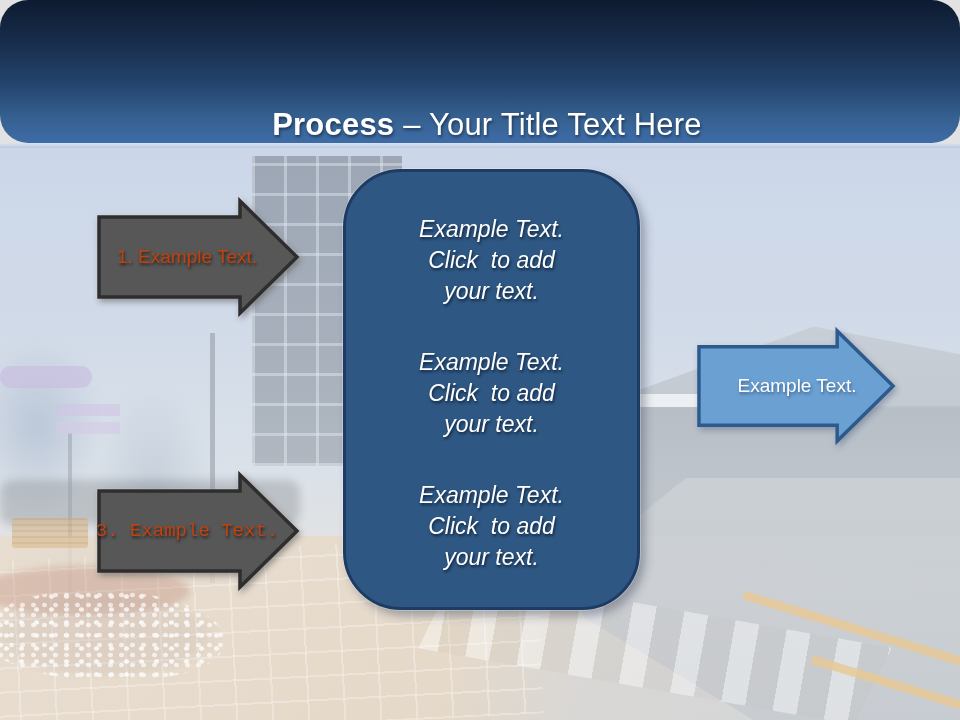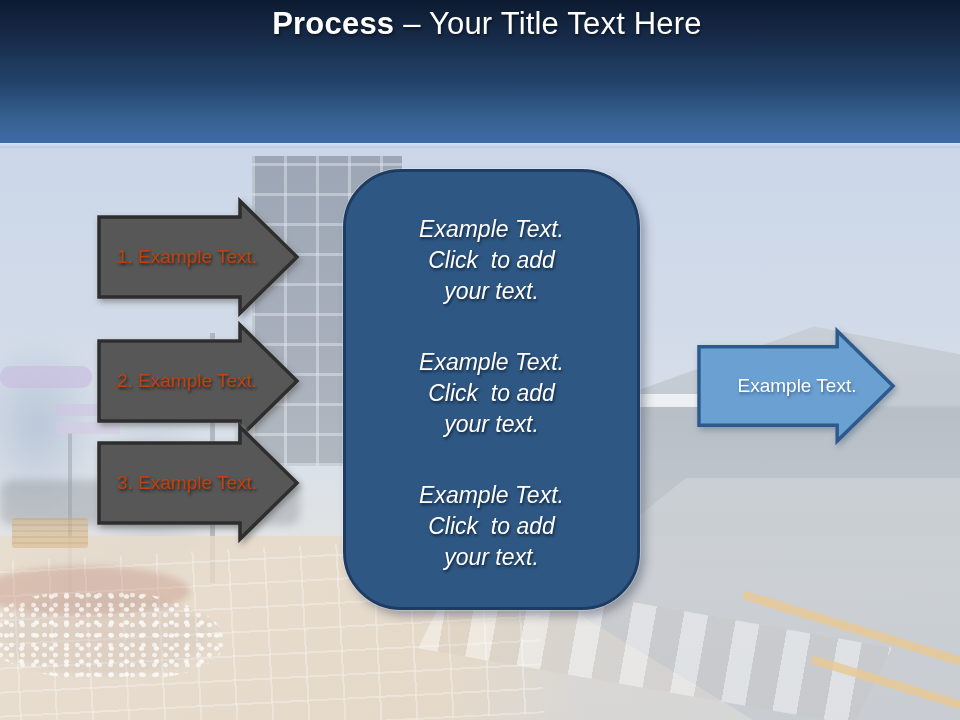--- a/index.html
+++ b/index.html
@@ -4,21 +4,21 @@
 <style>
   * { margin:0; padding:0; box-sizing:border-box; }
   html,body { width:960px; height:720px; }
   body { font-family:"Liberation Sans", sans-serif; }
   .slide { position:relative; width:960px; height:720px; overflow:hidden; background:#e2e2e2; }
 
   
   .header {
     position:absolute; left:0; top:0; width:960px; height:143px;
     background:linear-gradient(180deg,#0d1b31 0%, #152844 22%, #23436c 58%, #35608f 82%, #3e6ca7 100%);
-    display:flex; align-items:flex-start; justify-content:center; z-index:3;
+    display:flex; align-items:flex-end; justify-content:center; z-index:3;border-radius:28px;
   }
   .title { font-size:31px; color:#ffffff; font-weight:400; letter-spacing:.2px;
            text-shadow:1px 2px 3px rgba(0,0,0,.45); padding-top:6px; text-indent:14px; }
   .title-keyword { font-weight:700; }
   .title-rest { font-weight:400; margin-left:9px; }
   .header-divider {
     position:absolute; left:0; top:143px; width:960px; height:5px;
     background:linear-gradient(180deg,#dbe4f2,#b9c9e2); z-index:3;
   }
 
@@ -65,21 +65,21 @@
   .mulch { position:absolute; left:-20px; top:418px; width:210px; height:50px; background:#c08a7a; opacity:.35; filter:blur(3px); border-radius:50%; }
   .flowers { position:absolute; left:-16px; top:442px; width:240px; height:90px; opacity:.8; border-radius:45% 55% 40% 50%;
     background:
       radial-gradient(rgba(255,255,255,.95) 2px, transparent 3.2px),
       radial-gradient(rgba(255,255,255,.8) 2px, transparent 3px),
       radial-gradient(closest-side, rgba(210,190,180,.6), rgba(190,175,170,.25) 80%, transparent);
     background-size:15px 13px, 11px 10px, 100% 100%; }
 
   
   .step-arrow { position:absolute; left:97px; width:204px; height:118px; z-index:2; }
-  .step-1 { top:198px; } .step-2 { top:322px; } .step-3 { top:424px; }
+  .step-1 { top:198px; } .step-2 { top:322px; } .step-3 { top:472px;font-family:Liberation Mono, monospace; }
   .step-arrow svg { position:absolute; inset:0; width:100%; height:100%; overflow:visible;
     filter:drop-shadow(2px 3px 3px rgba(40,40,40,.45)) drop-shadow(0 0 1px rgba(255,255,255,.5)); }
   .gray-poly { fill:#575757; stroke:#2e2e2e; stroke-width:3.5; stroke-linejoin:miter; }
   .step-label { position:absolute; left:4px; width:172px; top:0; height:118px;
     display:flex; align-items:center; justify-content:center;
     color:#c2410c; font-size:19px; text-shadow:1px 2px 3px rgba(0,0,0,.65); white-space:pre; }
 
   
   .detail-panel { position:absolute; left:343px; top:169px; width:297px; height:441px; z-index:2;
     background:#2e5883; border:3px solid #1e3c63; border-radius:58px;
@@ -129,26 +129,20 @@
     <h1 class="title"><span class="title-keyword">Process</span><span class="title-rest">– Your Title Text Here</span></h1>
   </header>
   <div class="header-divider"></div>
 
   <div class="step-arrow step-1">
     <svg viewBox="0 0 204 118" preserveAspectRatio="none">
       <polygon class="gray-poly" points="2,19 143,19 143,3 200,59 143,115 143,99 2,99"></polygon>
     </svg>
     <span class="step-label">1. Example Text.</span>
   </div>
-  <div class="step-arrow step-2">
-    <svg viewBox="0 0 204 118" preserveAspectRatio="none">
-      <polygon class="gray-poly" points="2,19 143,19 143,3 200,59 143,115 143,99 2,99"></polygon>
-    </svg>
-    <span class="step-label">2. Example Text.</span>
-  </div>
   <div class="step-arrow step-3">
     <svg viewBox="0 0 204 118" preserveAspectRatio="none">
       <polygon class="gray-poly" points="2,19 143,19 143,3 200,59 143,115 143,99 2,99"></polygon>
     </svg>
     <span class="step-label">3. Example Text.</span>
   </div>
 
   <section class="detail-panel">
     <div class="panel-block">
       <div class="panel-line">Example Text.</div>

